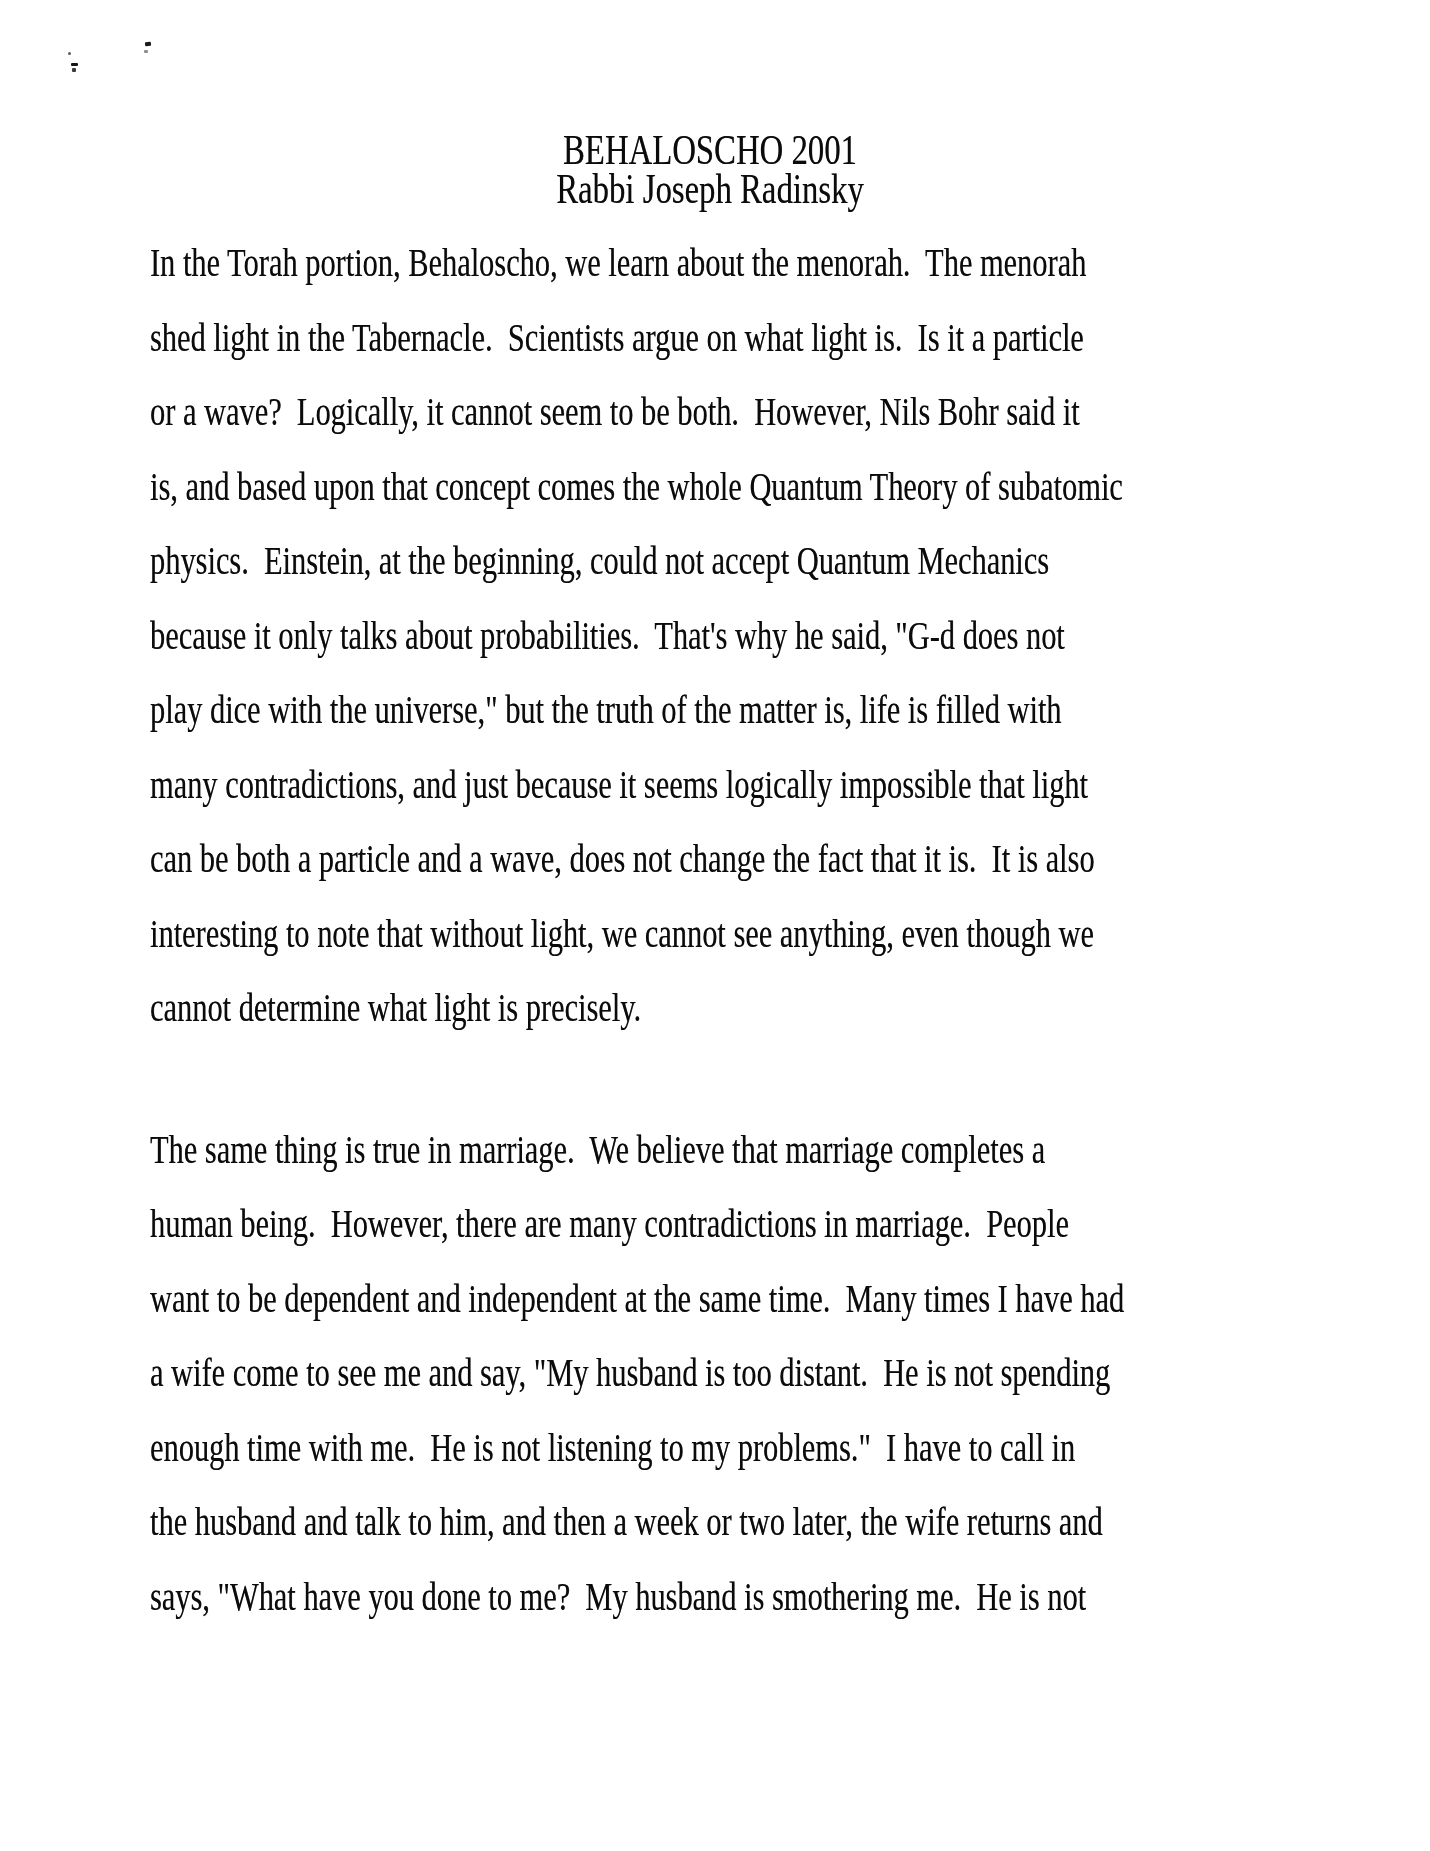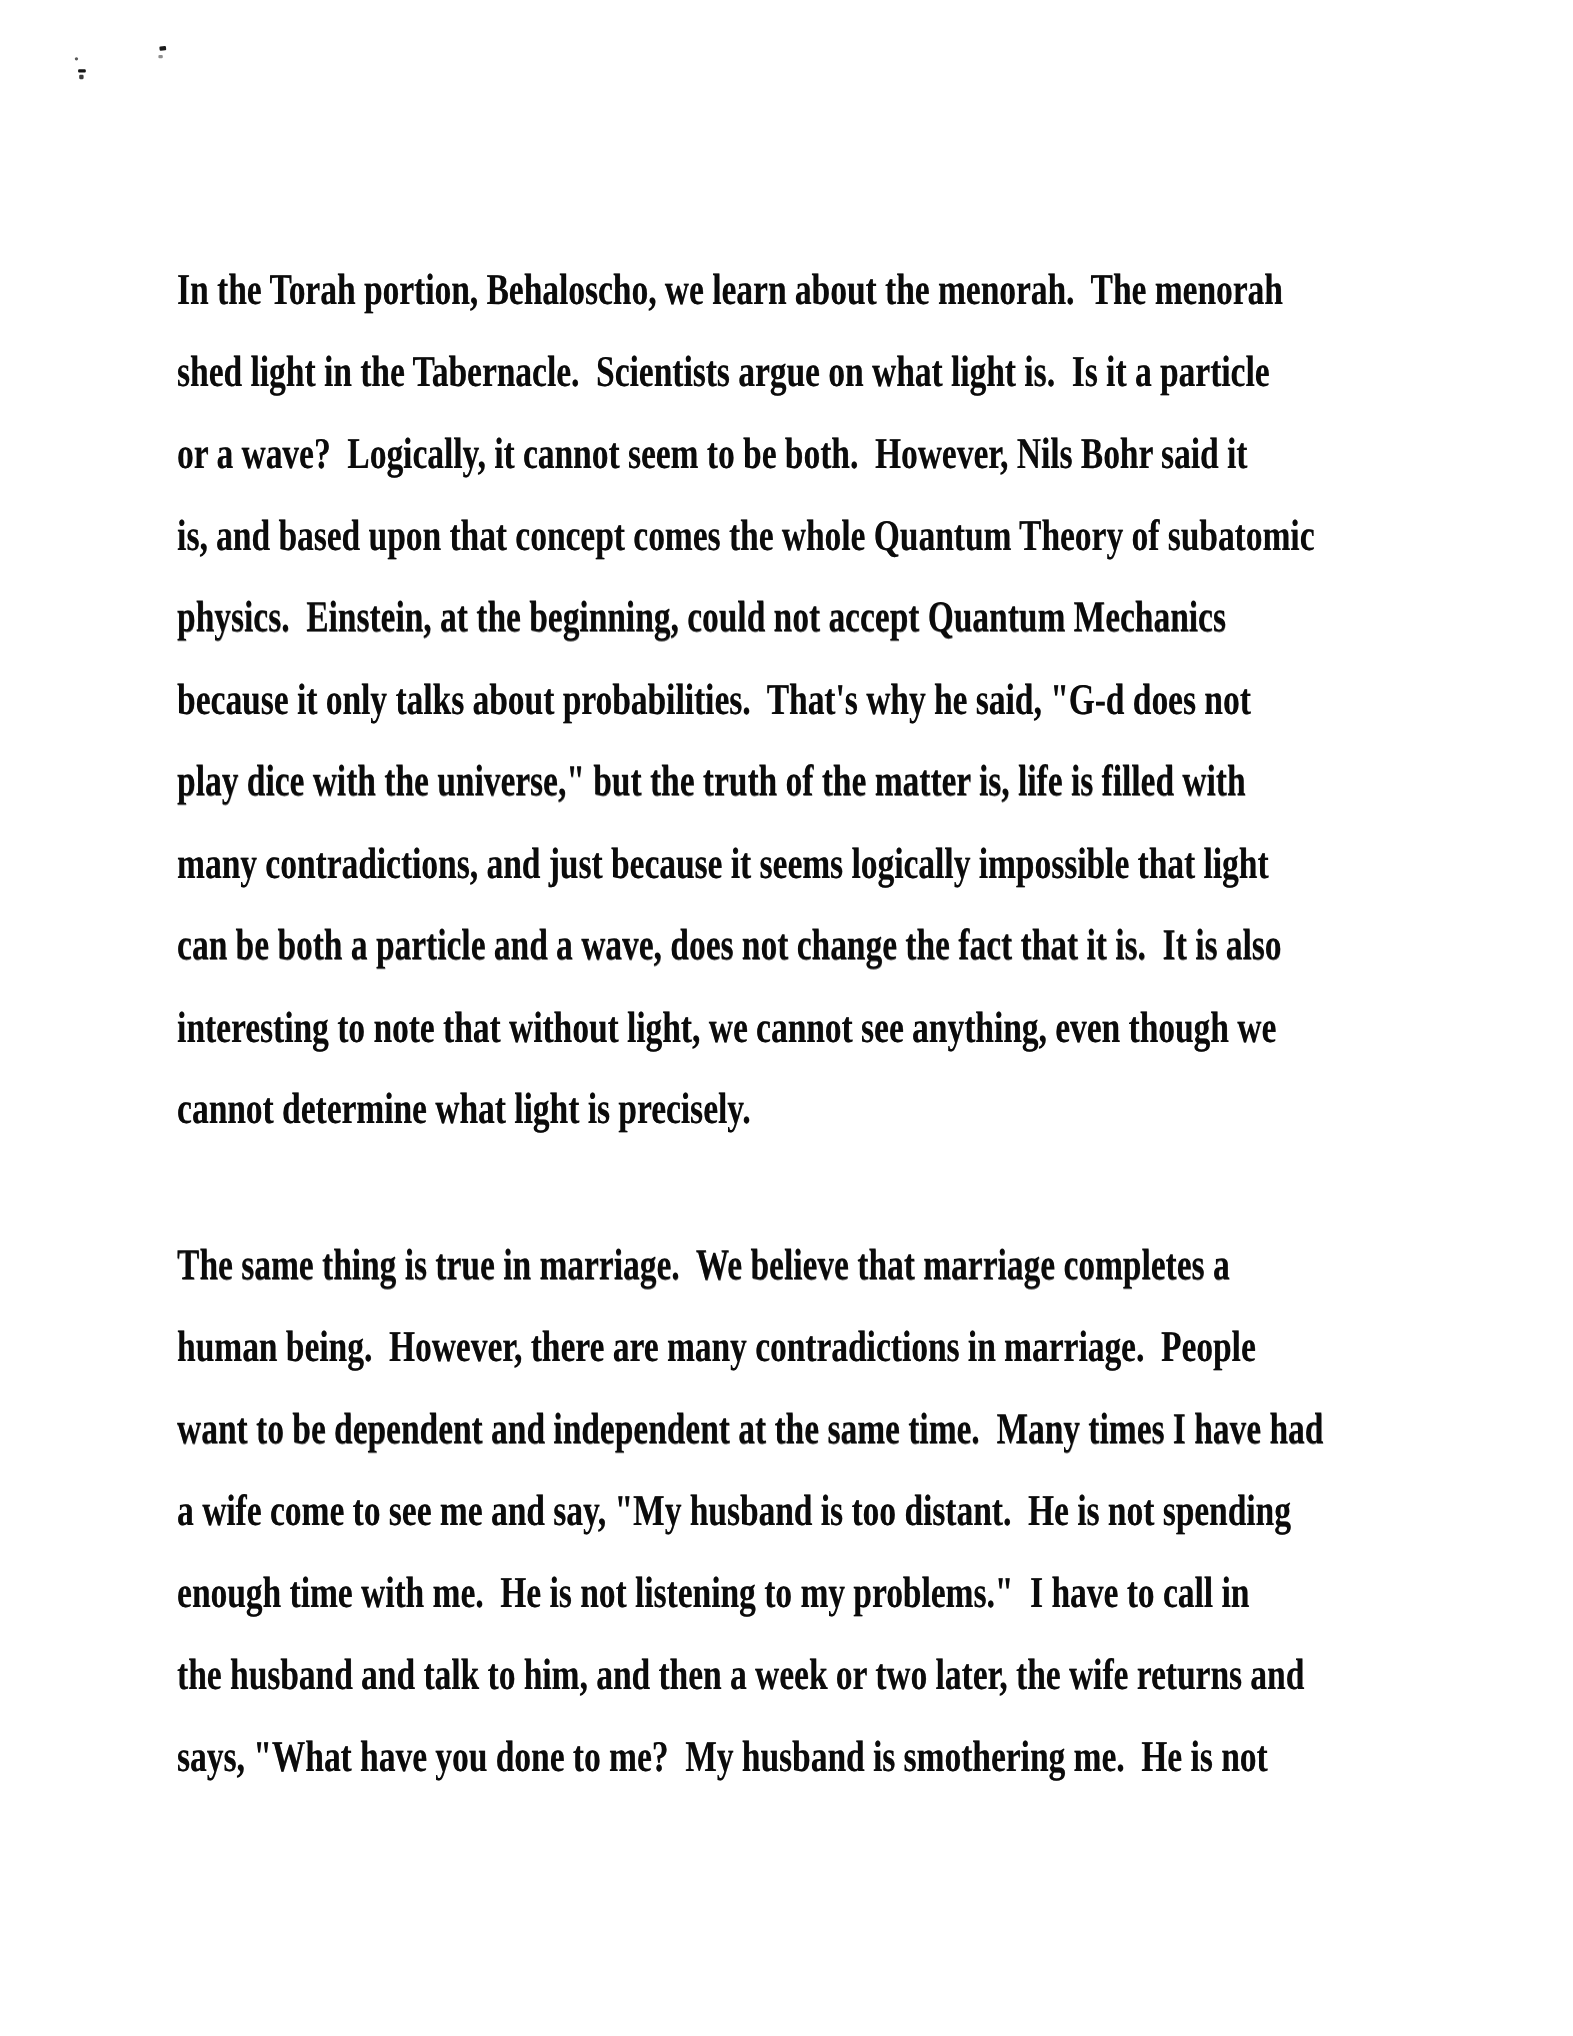--- a/index.html
+++ b/index.html
@@ -40,24 +40,23 @@
     line-height: 38.5px;
     white-space: pre;
     transform: scaleX(0.78);
     transform-origin: center top;
     text-shadow: 0.3px 0.3px 0 rgba(0,0,0,0.55);
   }
 
   
   .body-col {
     position: absolute;
-    left: 161px;
+    left: 150px;
     top: 226px;
     width: 1240px;
-    font-weight: bold;
   }
   .paragraph + .paragraph {
     margin-top: 67px;
   }
   .line {
     height: 74.5px;
     line-height: 74.5px;
     font-size: 40px;
     white-space: pre;
     transform: scaleX(0.76);
@@ -69,20 +68,24 @@
 <body>
 
 <div class="page">
 
   <div class="speck s1"></div>
   <div class="speck s2"></div>
   <div class="speck s3"></div>
   <div class="speck s4"></div>
   <div class="speck s5"></div>
 
+  <div class="header">
+    <div class="header-line">BEHALOSCHO 2001</div>
+    <div class="header-line">Rabbi Joseph Radinsky</div>
+  </div>
 
   <div class="body-col" id="body-col">
       <div class="paragraph">
         <div class="line">In the Torah portion, Behaloscho, we learn about the menorah.  The menorah</div>
         <div class="line">shed light in the Tabernacle.  Scientists argue on what light is.  Is it a particle</div>
         <div class="line">or a wave?  Logically, it cannot seem to be both.  However, Nils Bohr said it</div>
         <div class="line">is, and based upon that concept comes the whole Quantum Theory of subatomic</div>
         <div class="line">physics.  Einstein, at the beginning, could not accept Quantum Mechanics</div>
         <div class="line">because it only talks about probabilities.  That's why he said, "G-d does not</div>
         <div class="line">play dice with the universe," but the truth of the matter is, life is filled with</div>

